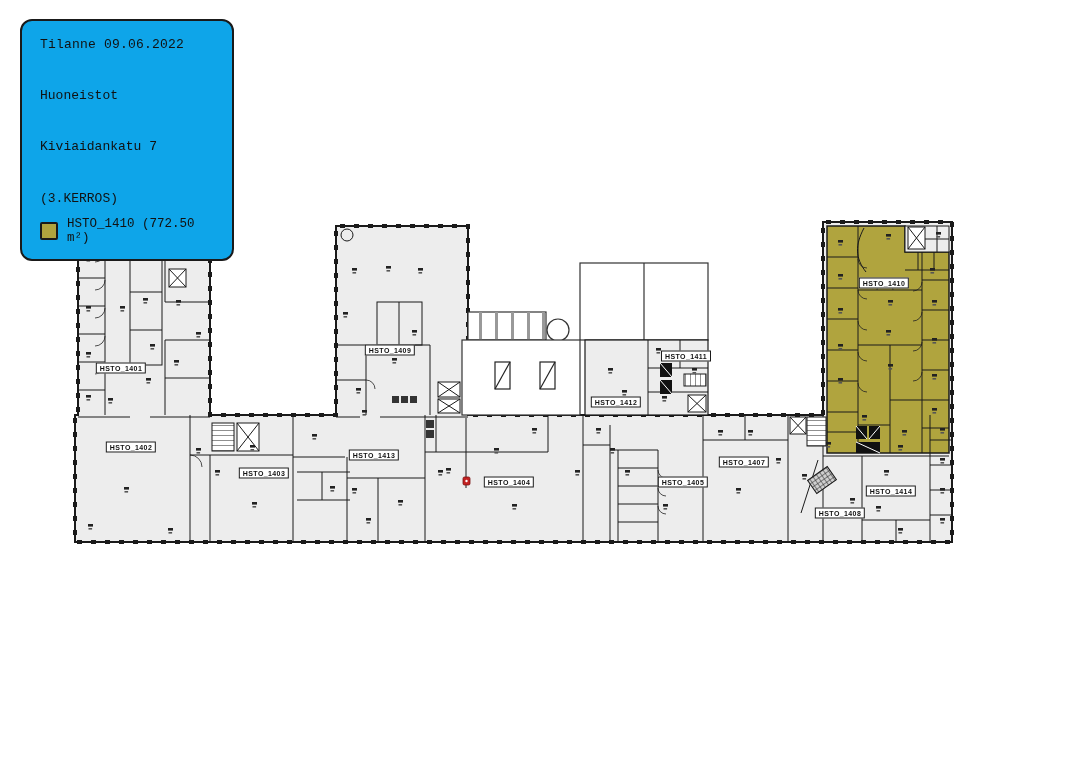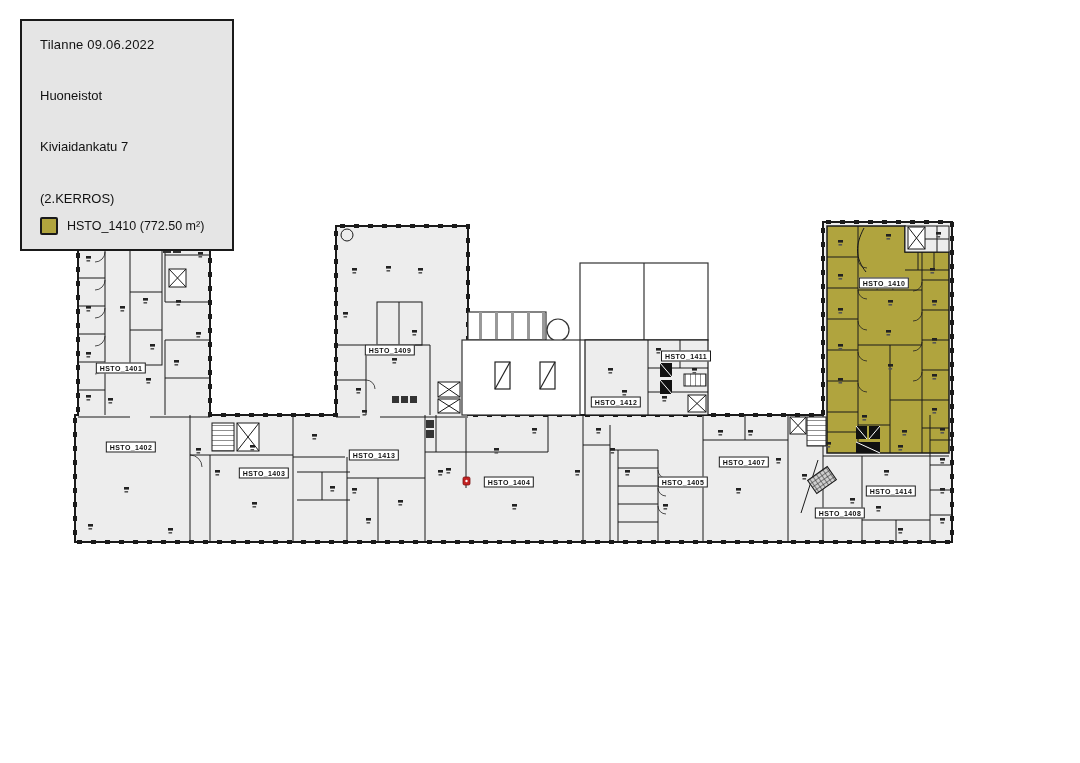--- a/index.html
+++ b/index.html
@@ -3,22 +3,22 @@
 <meta charset="utf-8">
 <style>
   html,body{margin:0;padding:0;}
   body{
     width:1080px;height:763px;background:#ffffff;position:relative;overflow:hidden;
     font-family:"Liberation Sans", sans-serif;
   }
   
   .legend{
     position:absolute;left:20px;top:19px;width:180px;
-    background:#e5e5e5;border:2px solid #1a1a1a;border-radius:0;
-    padding:16px 12px 14px 18px;color:#111;
+    background:#0ea5e9;border:2px solid #1a1a1a;border-radius:12px;
+    padding:16px 12px 14px 18px;color:#111;font-family:Liberation Mono, monospace;
   }
   .legend .title{font-size:13px;margin-bottom:11px;letter-spacing:.2px;}
   .legend .line{font-size:13px;line-height:1.18;margin-top:36px;}
   .legend .hl{display:flex;align-items:center;gap:9px;margin-top:11px;font-size:12.5px;}
   .swatch{width:14px;height:14px;border:2px solid #1a1a1a;border-radius:2px;flex:0 0 auto;}
   
   #plan{position:absolute;left:0;top:0;width:1080px;height:763px;}
   #plan-labels{position:absolute;left:0;top:0;width:1080px;height:763px;pointer-events:none;}
   .unit-label{
     position:absolute;transform:translate(-50%,-50%);
@@ -447,18 +447,18 @@
     <div class="unit-label" style="left: 686px; top: 356px;">HSTO_1411</div>
     <div class="unit-label" style="left: 616px; top: 402px;">HSTO_1412</div>
     <div class="unit-label" style="left: 374px; top: 455px;">HSTO_1413</div>
     <div class="unit-label" style="left: 891px; top: 491px;">HSTO_1414</div>
   </div>
 
 <div class="legend">
   <div class="title">Tilanne 09.06.2022</div>
   <div class="line">Huoneistot</div>
   <div class="line">Kiviaidankatu 7</div>
-  <div class="line">(2.KERROS)</div>
+  <div class="line">(3.KERROS)</div>
   <div class="hl">
     <span class="swatch" style="background: rgb(176, 164, 62);"></span>
     <span>HSTO_1410 (772.50 m²)</span>
   </div>
 </div>
 
 </body></html>

